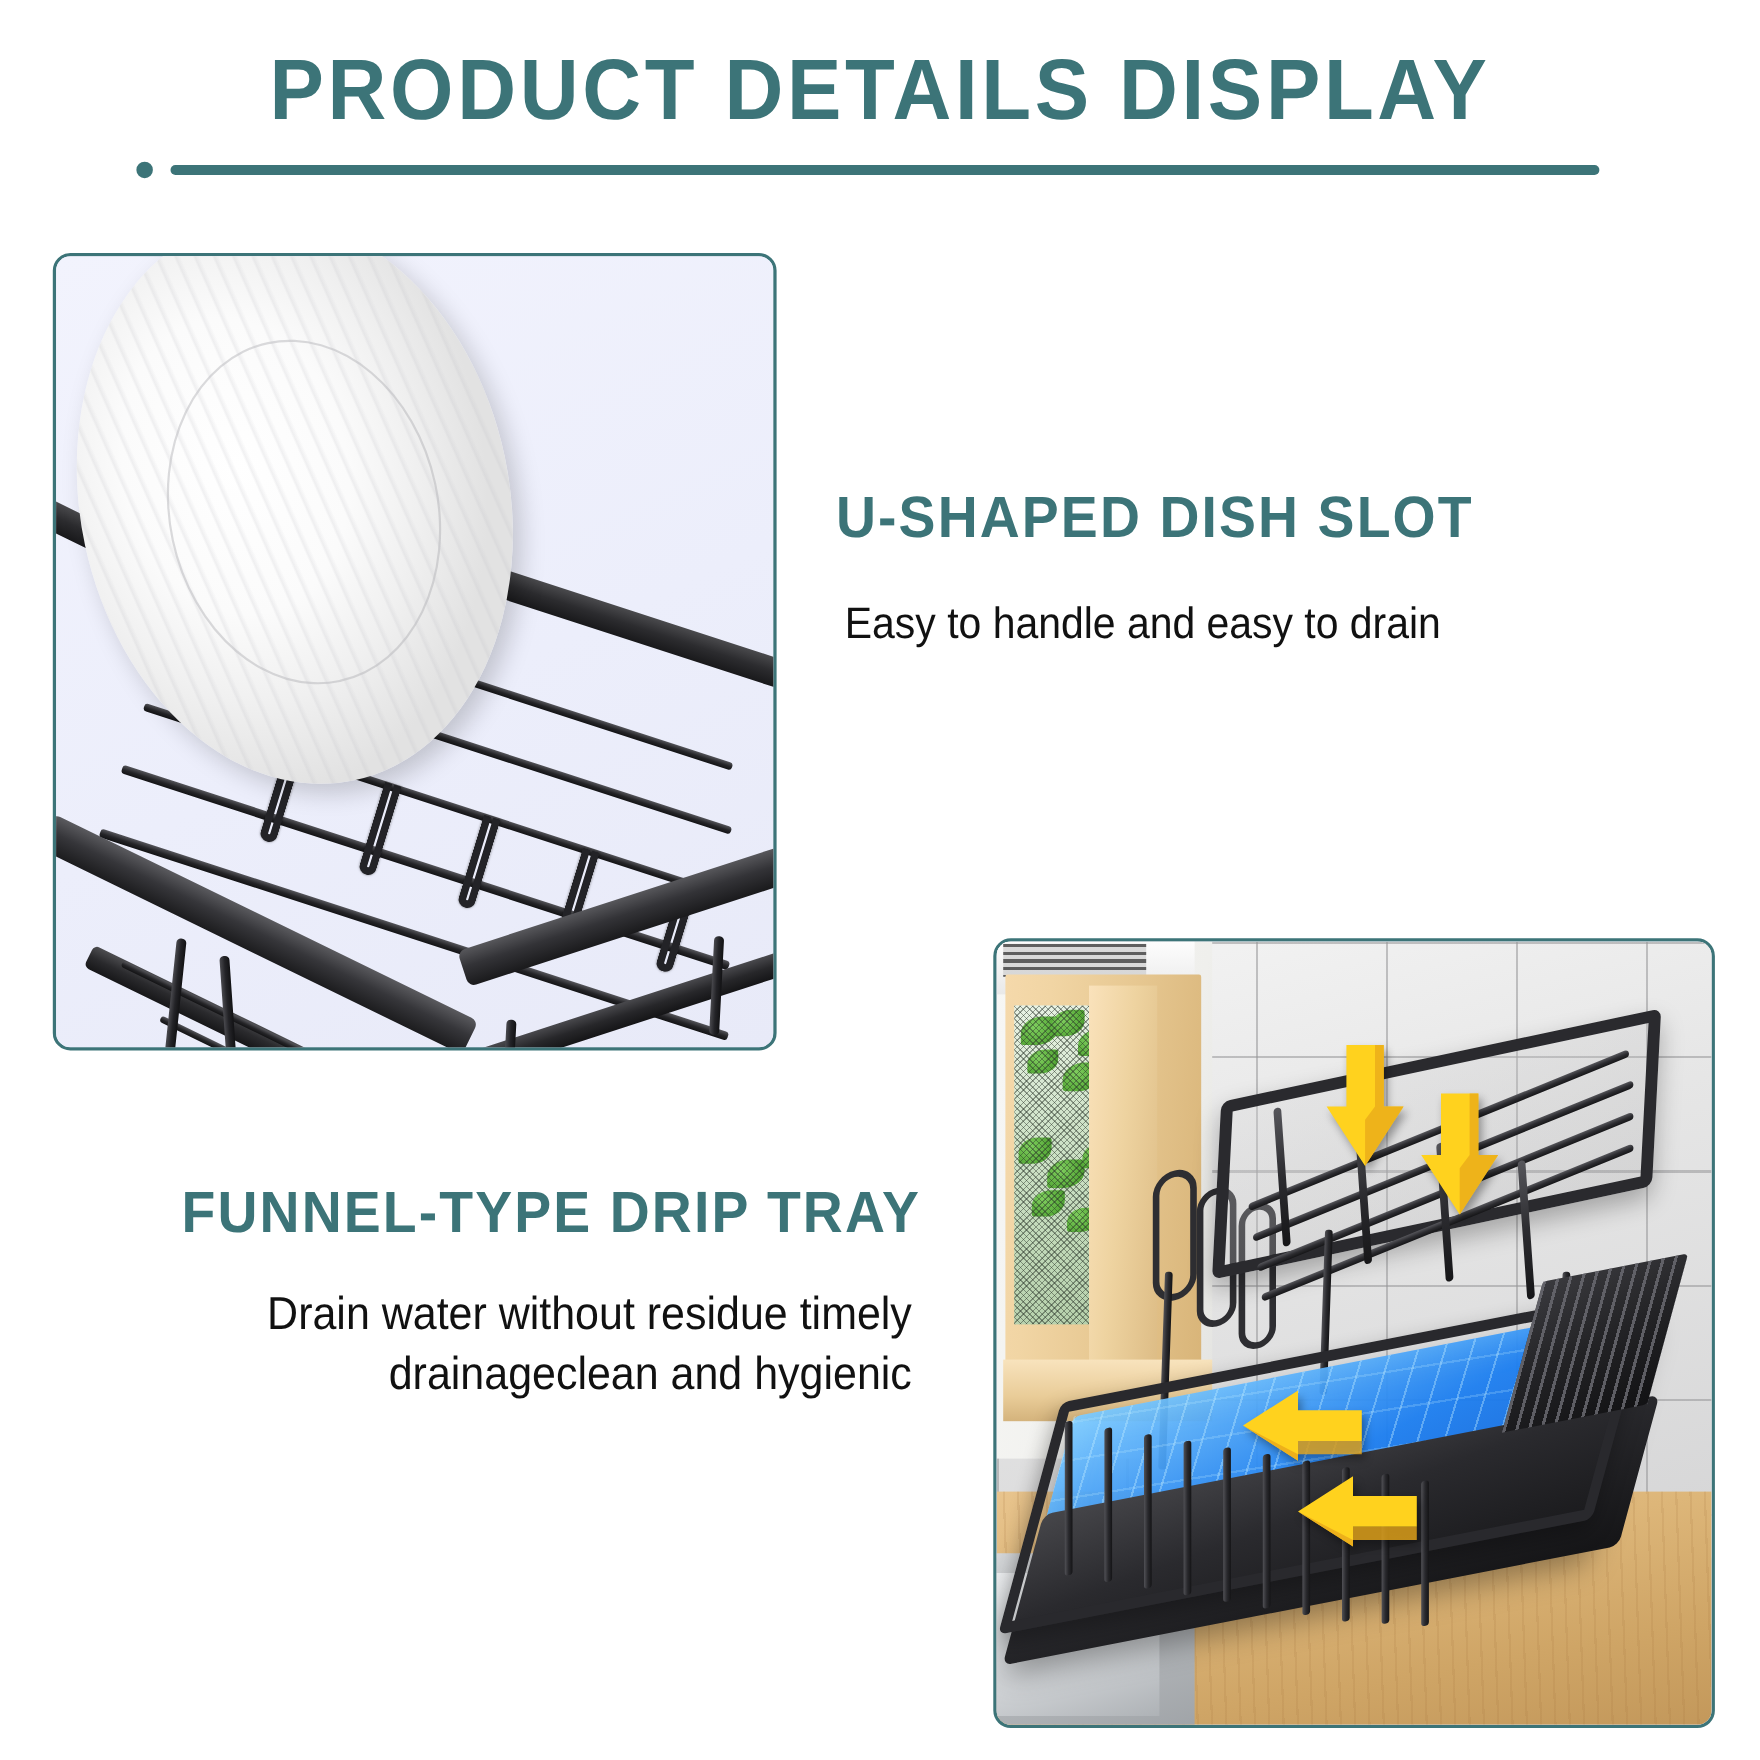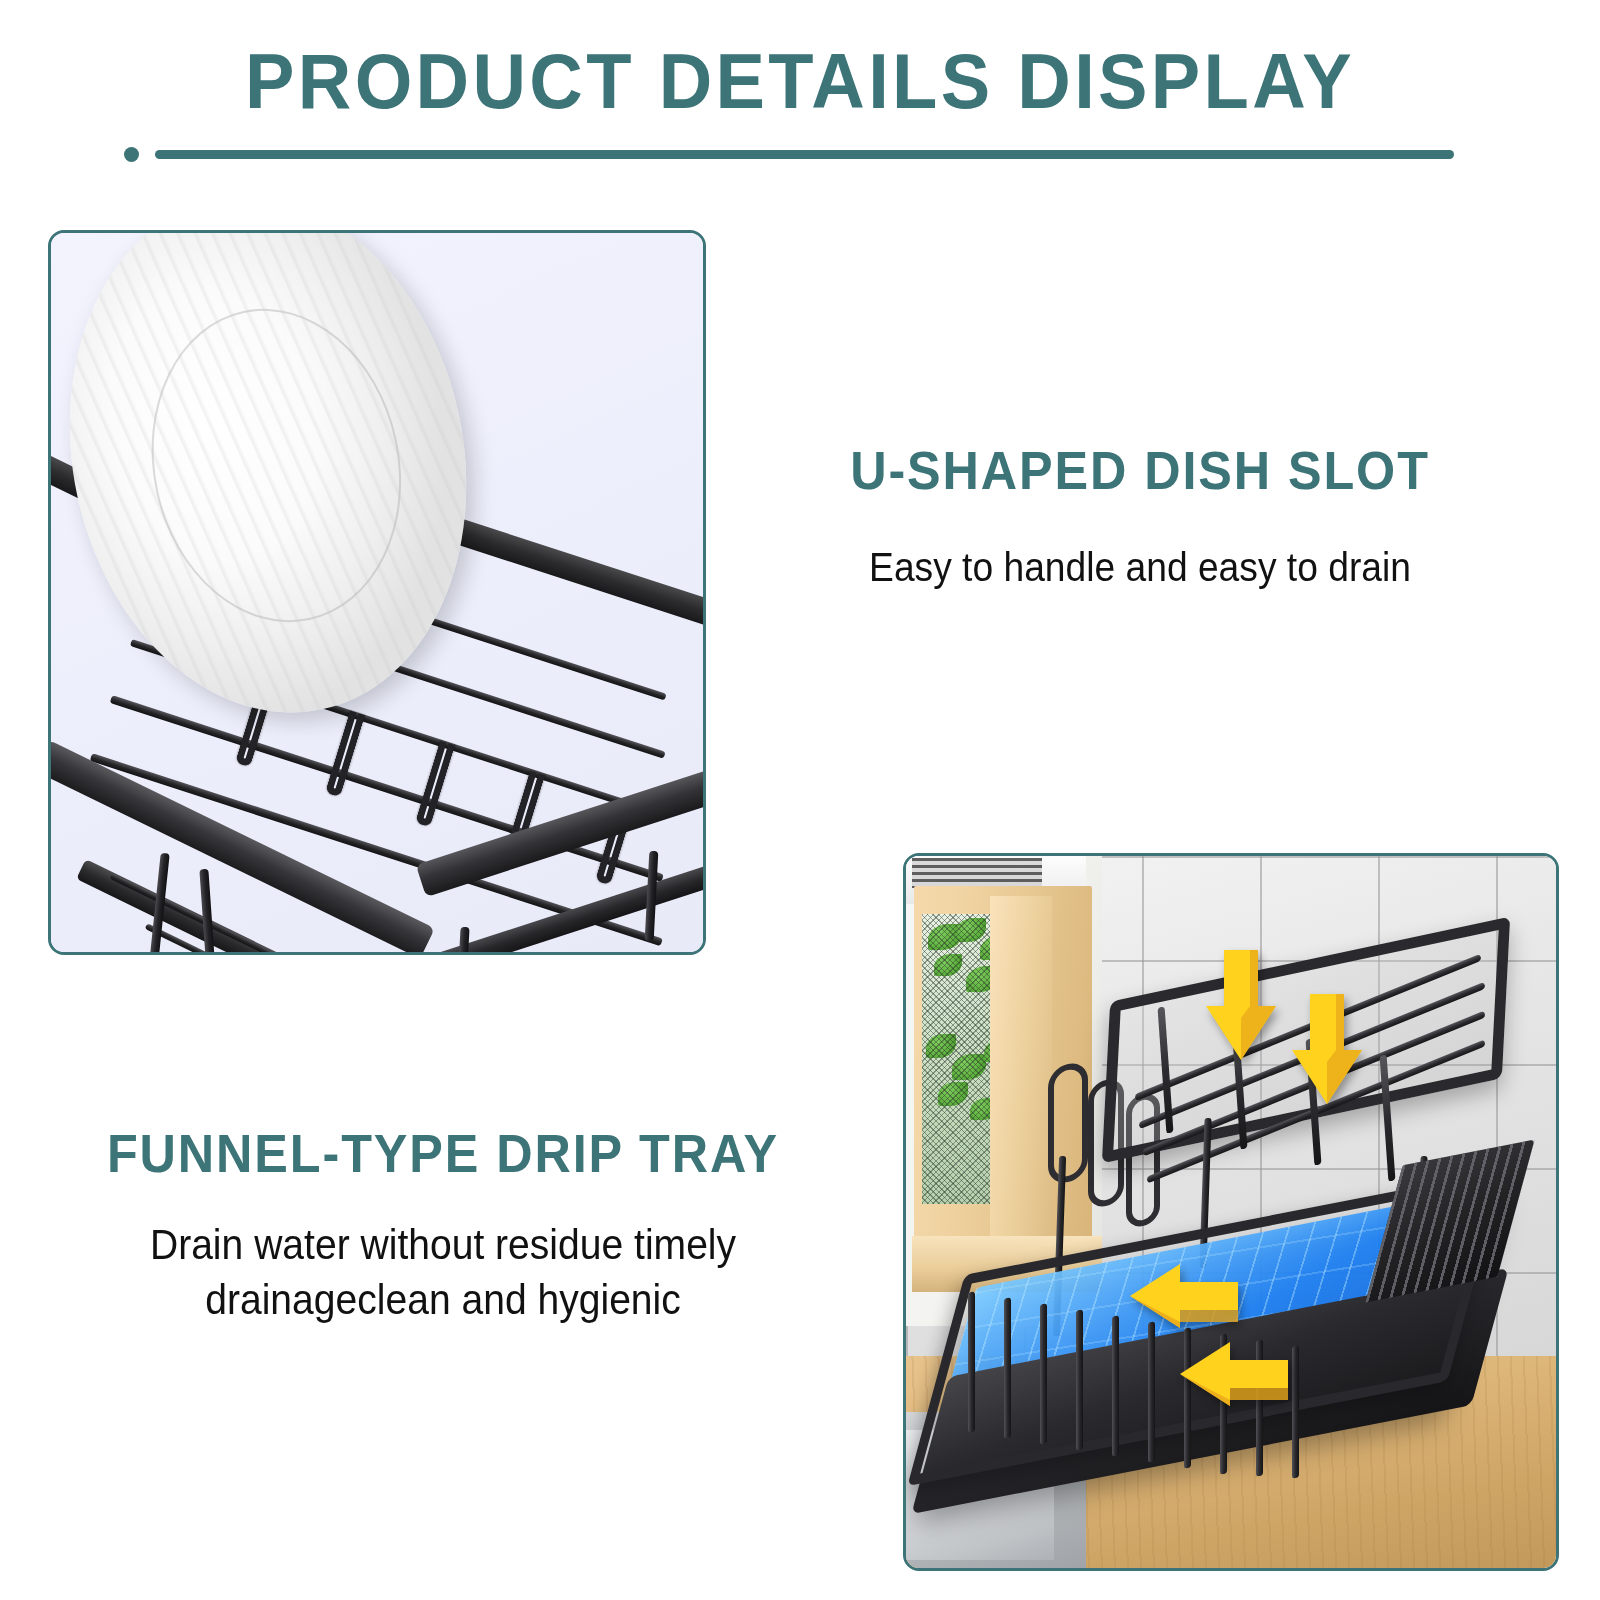--- a/index.html
+++ b/index.html
@@ -348,29 +348,29 @@
     font-family: "Liberation Sans Narrow", "Liberation Sans", sans-serif;
     font-weight: 400;
     color: #111111;
     line-height: 1.3;
     transform: scaleX(0.93);
   }
 
   .block-right {
     position: absolute;
     left: 740px; top: 440px; width: 800px;
-    text-align: center;
+    text-align: left;
   }
   .block-right .feature-heading { font-size: 53px; }
   .block-right .feature-body { font-size: 40px; margin-top: 40px; }
 
   .block-left {
     position: absolute;
-    left: 28px; top: 1123px; width: 830px;
-    text-align: center;
+    left: 28px; top: 1072px; width: 830px;
+    text-align: right;
   }
   .block-left .feature-heading { font-size: 53px; }
   .block-left .feature-body { font-size: 42px; margin-top: 34px; }
 </style>
 </head>
 <body>
 
 <div class="page">
 
   <div class="header">

